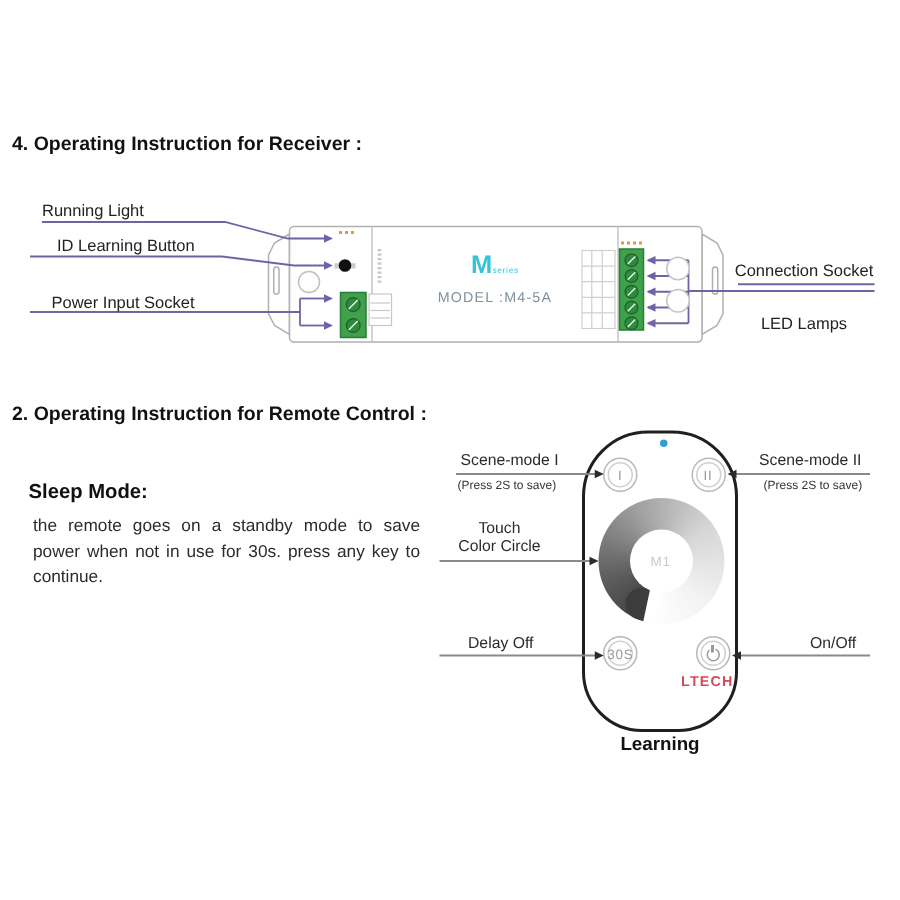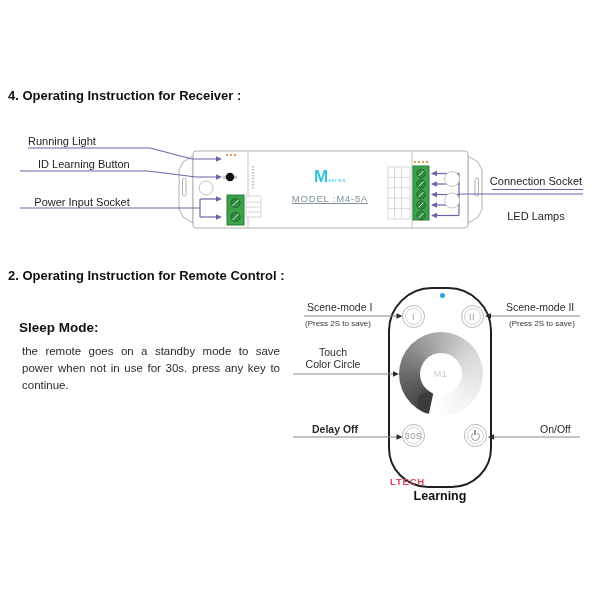--- a/index.html
+++ b/index.html
@@ -38,30 +38,30 @@
   .ring-bg{position:absolute;left:0;top:0;width:84px;height:84px;border-radius:50%;
       background:conic-gradient(from 193deg,#3c3c3c 0deg,#5e5e5e 60deg,#9e9e9e 140deg,
                  #d6d6d6 220deg,#f2f2f2 300deg,#ffffff 357deg);}
   .ring-cap{position:absolute;left:18px;top:60px;width:21px;height:21px;border-radius:50%;
       background:#3c3c3c;}
   .ring-gap{position:absolute;left:32px;top:59px;width:7px;height:27px;background:#fff;
       transform:rotate(12deg);}
   .ring-core{position:absolute;left:21px;top:21px;width:42px;height:42px;border-radius:50%;
       background:#fff;display:flex;align-items:center;justify-content:center;
       color:#c9c9c9;font-size:9px;letter-spacing:0.5px;}
-  .ltech{left:0;top:187px;width:99px;text-align:left;font-size:9.5px;font-weight:bold;
+  .ltech{left:0;top:160px;width:99px;text-align:right;font-size:9.5px;font-weight:bold;
       color:#d5485c;letter-spacing:0.8px;}
   .caption{left:390px;top:489px;width:100px;text-align:center;font-size:12.5px;
       font-weight:bold;color:#111;}
   
   .m-logo{left:248px;top:167px;width:164px;text-align:center;color:#35c2dc;z-index:6;}
   .m-logo .big{font-size:17px;font-weight:bold;}
   .m-logo .series{font-size:5.5px;letter-spacing:0.5px;vertical-align:baseline;}
   .model-line{left:248px;top:193px;width:164px;text-align:center;font-size:9.5px;
-      color:#7f919e;letter-spacing:0.8px;z-index:6;text-decoration:underline;}
+      color:#7f919e;letter-spacing:0.8px;z-index:6;}
 </style>
 </head>
 <body>
 
 <div class="page">
 
   <div class="abs remote">
     <div class="abs led-dot"></div>
 
     <div class="abs rbtn btn-23" style="left:12px;top:16px;">
@@ -231,17 +231,17 @@
   <div class="abs txt h-main" style="left:8px;top:268px;">2. Operating Instruction for Remote Control :</div>
   <div class="abs txt sleep-title" style="left:19px;top:320px;">Sleep Mode:</div>
   <div class="abs txt body-text" style="left:22px;top:343px;width:258px;">the remote goes on a standby mode to save power when not in use for 30s. press any key to continue.</div>
 
   <div class="abs txt lbl-sm" style="left:307px;top:301px;">Scene-mode I</div>
   <div class="abs txt sub" style="left:305px;top:319px;">(Press 2S to save)</div>
   <div class="abs txt lbl-sm" style="left:506px;top:301px;">Scene-mode II</div>
   <div class="abs txt sub" style="left:509px;top:319px;">(Press 2S to save)</div>
   <div class="abs txt lbl-sm center" style="left:295px;top:346px;width:76px;">Touch</div>
   <div class="abs txt lbl-sm center" style="left:295px;top:358px;width:76px;">Color Circle</div>
-  <div class="abs txt lbl-sm" style="left:312px;top:423px;font-weight:bold;">Delay Off</div>
+  <div class="abs txt lbl-sm" style="left:312px;top:423px;">Delay Off</div>
   <div class="abs txt lbl-sm" style="left:540px;top:423px;">On/Off</div>
 
   <div class="abs txt caption">Learning</div>
 </div>
 
 </body></html>

